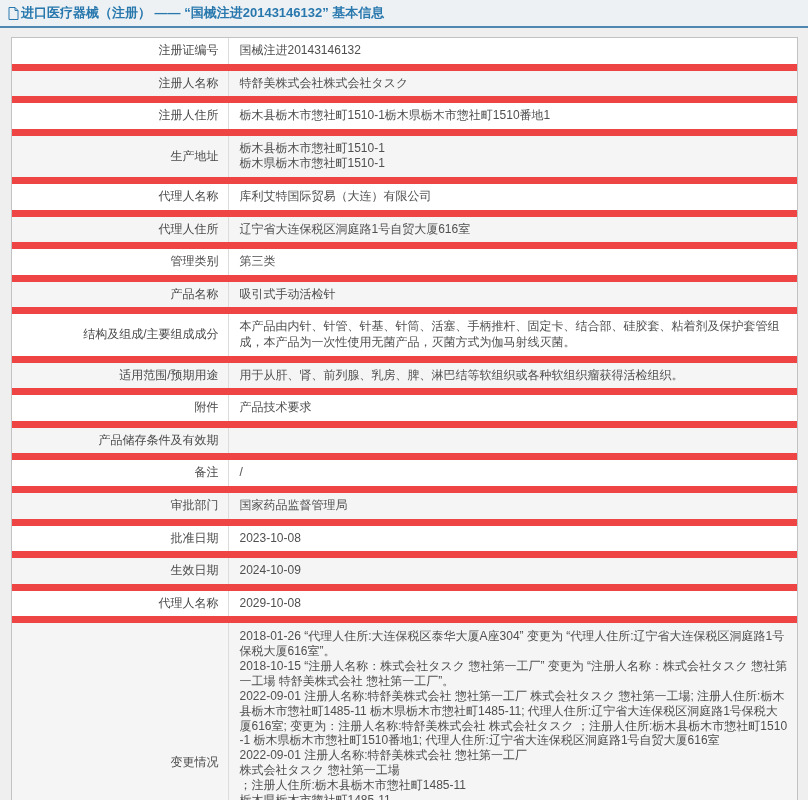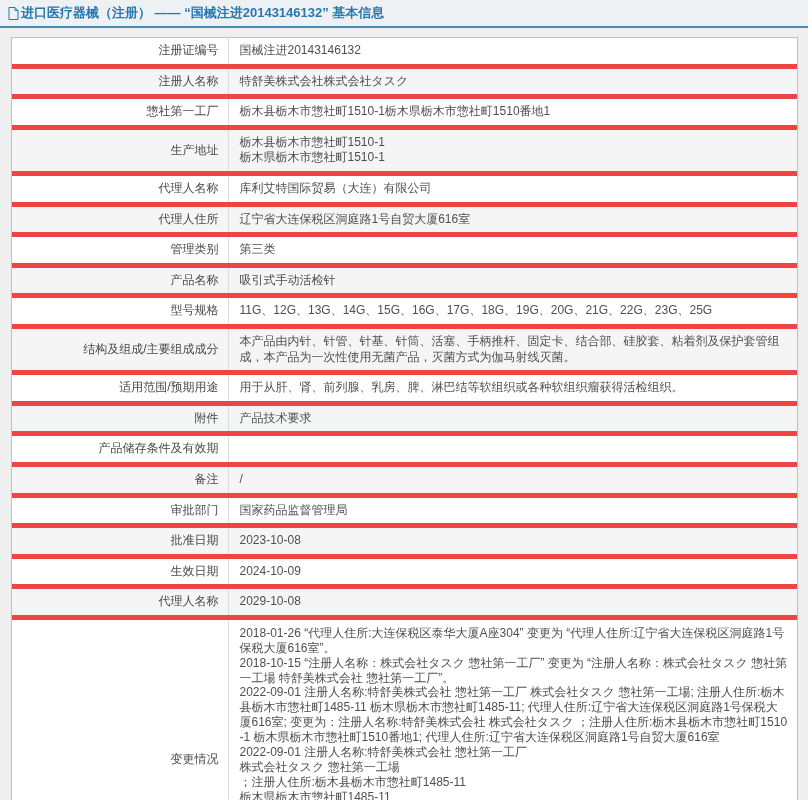--- a/index.html
+++ b/index.html
@@ -38,21 +38,21 @@
     border:1px solid #c2c2c2;
   }
   table.info{
     width:100%;
     border-collapse:collapse;
     font-size:12px;
     color:#4f4f4f;
   }
   table.info tr:nth-child(even){background:var(--row-alt-bg);}
   table.info tr:nth-child(odd){background:#ffffff;}
-  table.info tr + tr td{border-top:5px solid #ef4444;}
+  table.info tr + tr td{border-top:7px solid #ef4444;}
   td.label{
     width:216px;
     text-align:right;
     vertical-align:middle;
     padding:5px 9px 5px 12px;
     border-right:1px solid #dcdcdc;
     color:#4a4a4a;
     line-height:1.3;
   }
   td.value{
@@ -87,21 +87,21 @@
     <tbody>
         <tr>
       <td class="label">注册证编号</td>
       <td class="value">国械注进20143146132</td>
     </tr>
     <tr>
       <td class="label">注册人名称</td>
       <td class="value">特舒美株式会社株式会社タスク</td>
     </tr>
     <tr>
-      <td class="label">惣社第一工厂</td>
+      <td class="label">注册人住所</td>
       <td class="value">栃木县栃木市惣社町1510-1栃木県栃木市惣社町1510番地1</td>
     </tr>
     <tr>
       <td class="label">生产地址</td>
       <td class="value">栃木县栃木市惣社町1510-1
 栃木県栃木市惣社町1510-1</td>
     </tr>
     <tr>
       <td class="label">代理人名称</td>
       <td class="value">库利艾特国际贸易（大连）有限公司</td>
@@ -110,24 +110,20 @@
       <td class="label">代理人住所</td>
       <td class="value">辽宁省大连保税区洞庭路1号自贸大厦616室</td>
     </tr>
     <tr>
       <td class="label">管理类别</td>
       <td class="value">第三类</td>
     </tr>
     <tr>
       <td class="label">产品名称</td>
       <td class="value">吸引式手动活检针</td>
-    </tr>
-    <tr>
-      <td class="label">型号规格</td>
-      <td class="value">11G、12G、13G、14G、15G、16G、17G、18G、19G、20G、21G、22G、23G、25G</td>
     </tr>
     <tr>
       <td class="label">结构及组成/主要组成成分</td>
       <td class="value">本产品由内针、针管、针基、针筒、活塞、手柄推杆、固定卡、结合部、硅胶套、粘着剂及保护套管组成，本产品为一次性使用无菌产品，灭菌方式为伽马射线灭菌。</td>
     </tr>
     <tr>
       <td class="label">适用范围/预期用途</td>
       <td class="value">用于从肝、肾、前列腺、乳房、脾、淋巴结等软组织或各种软组织瘤获得活检组织。</td>
     </tr>
     <tr>

